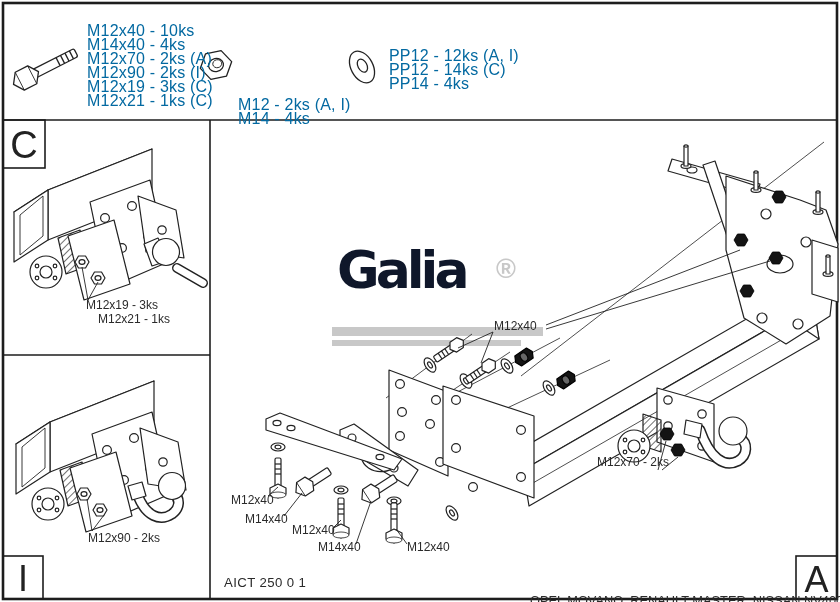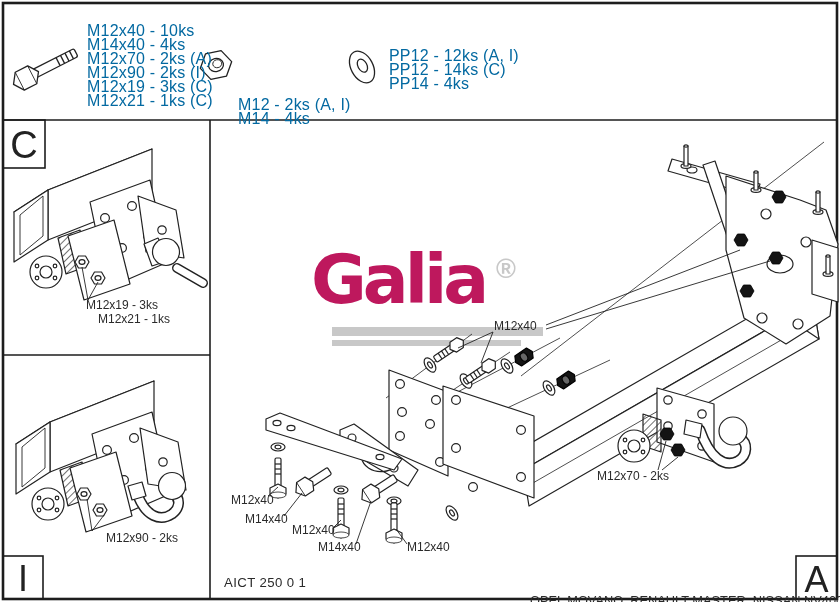--- a/index.html
+++ b/index.html
@@ -3,22 +3,22 @@
 <meta charset="utf-8">
 <style>
   html,body{margin:0;padding:0;background:#ffffff;}
   .page{position:relative;width:840px;height:602px;background:#ffffff;overflow:hidden;
         font-family:"Liberation Sans",sans-serif;color:#1d1d1d;}
   .page svg{position:absolute;left:0;top:0;z-index:2;}
   .txt{position:absolute;z-index:3;color:#2a2a2a;}
   .legend-list{font-size:16px;line-height:13.9px;letter-spacing:.2px;color:#0369a1;}
   .callout{font-size:12px;white-space:nowrap;}
   .letter{font-size:38px;font-weight:400;text-align:center;color:#222;}
-  .logo{position:absolute;z-index:1;left:311px;top:240px;font-size:68px;font-weight:bold;
-        letter-spacing:-4px;color:#be185d;font-family:"DejaVu Sans",sans-serif;}
+  .logo{position:absolute;z-index:1;left:337px;top:240px;font-size:52px;font-weight:bold;
+        letter-spacing:-4px;color:#0f172a;font-family:"DejaVu Sans",sans-serif;}
   .logo-reg{position:absolute;z-index:1;left:496px;top:254px;font-size:27px;font-weight:bold;color:#c8c8c8;}
   .title-two-line{font-size:12.8px;line-height:17px;white-space:pre;}
   .docnum{font-size:13.2px;letter-spacing:.4px;text-align:right;}
 </style>
 </head>
 <body>
 
 <div class="page">
 
   <div class="logo">Galia</div>
@@ -398,29 +398,29 @@
     <div>PP12 - 14ks (C)</div>
     <div>PP14 - 4ks</div>
   </div>
 
   <div class="txt letter" style="left:4px;top:124px;width:40px;">C</div>
   <div class="txt letter" style="left:3px;top:558px;width:40px;font-size:36px;">I</div>
   <div class="txt letter" style="left:796px;top:559px;width:41px;font-size:36px;">A</div>
 
   <div class="txt callout" style="left:86px;top:298px;">M12x19 - 3ks</div>
   <div class="txt callout" style="left:98px;top:312px;">M12x21 - 1ks</div>
-  <div class="txt callout" style="left:106px;top:531px;">M12x90 - 2ks</div>
+  <div class="txt callout" style="left:88px;top:531px;">M12x90 - 2ks</div>
 
   <div class="txt callout" style="left:494px;top:319px;">M12x40</div>
   <div class="txt callout" style="left:231px;top:493px;">M12x40</div>
   <div class="txt callout" style="left:245px;top:512px;">M14x40</div>
   <div class="txt callout" style="left:292px;top:523px;">M12x40</div>
   <div class="txt callout" style="left:318px;top:540px;">M14x40</div>
   <div class="txt callout" style="left:407px;top:540px;">M12x40</div>
-  <div class="txt callout" style="left:597px;top:469px;">M12x70 - 2ks</div>
+  <div class="txt callout" style="left:597px;top:455px;">M12x70 - 2ks</div>
 
   <div class="txt docnum" style="left:224px;top:575px;">AICT 250 0 1</div>
   <div class="txt title-two-line" style="left:530px;top:558px;">
     <div>OPEL MOVANO, RENAULT MASTER, NISSAN NV400</div>
     
   </div>
 
 </div>
 
 </body></html>

